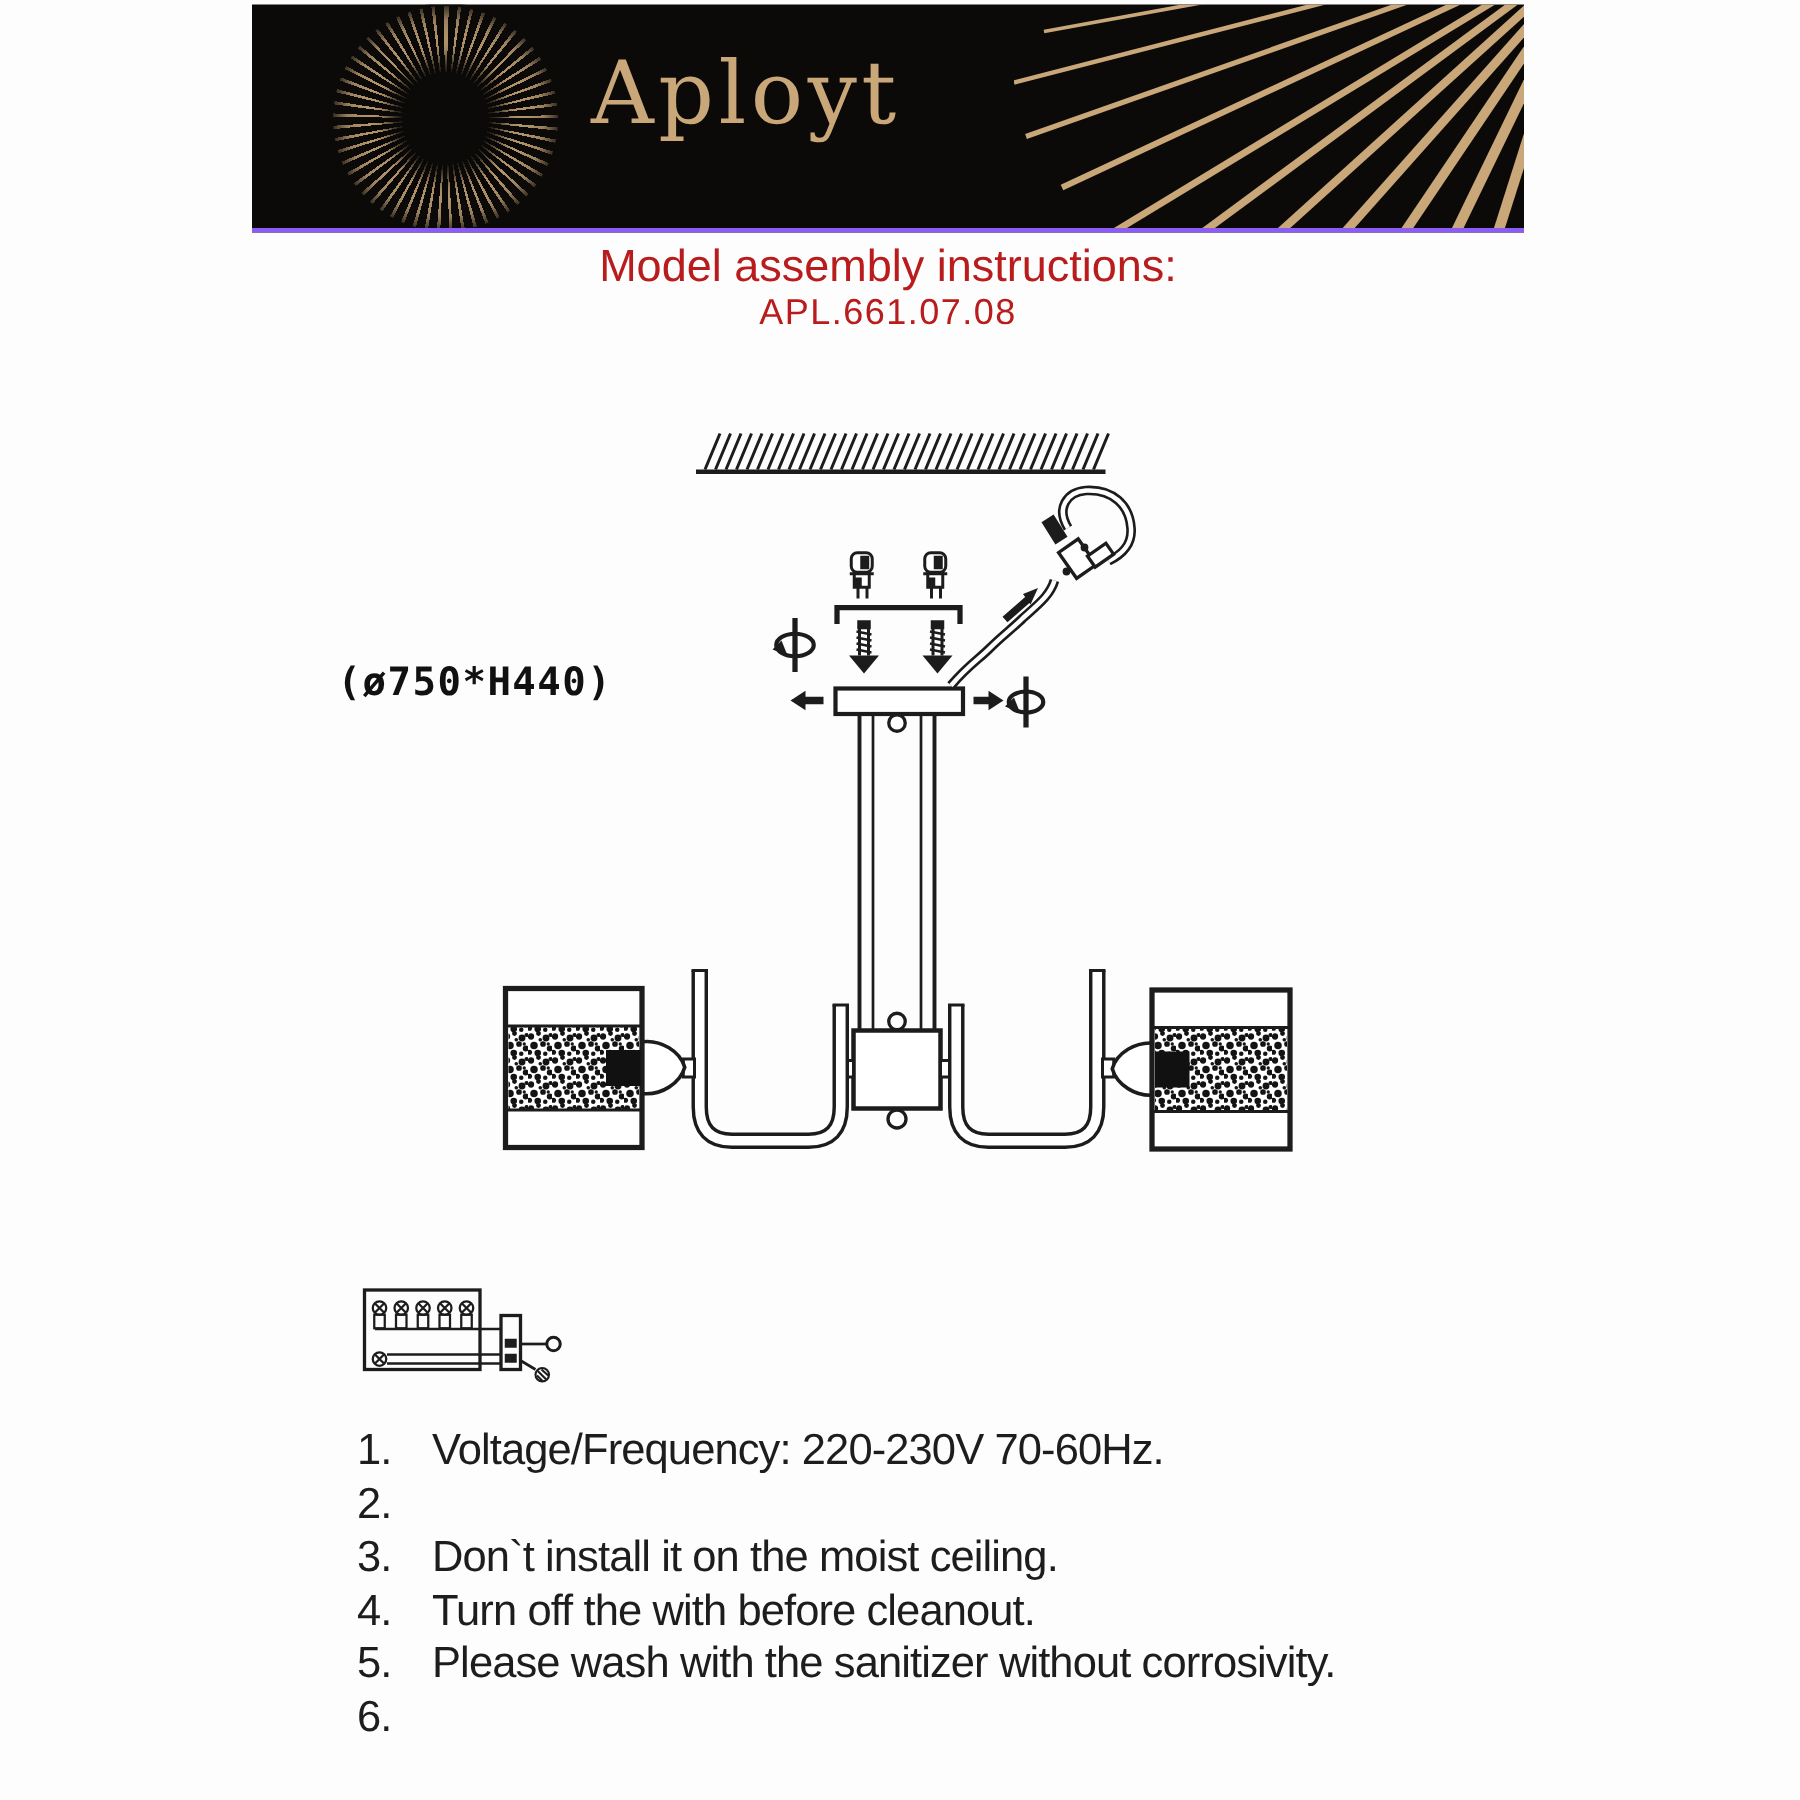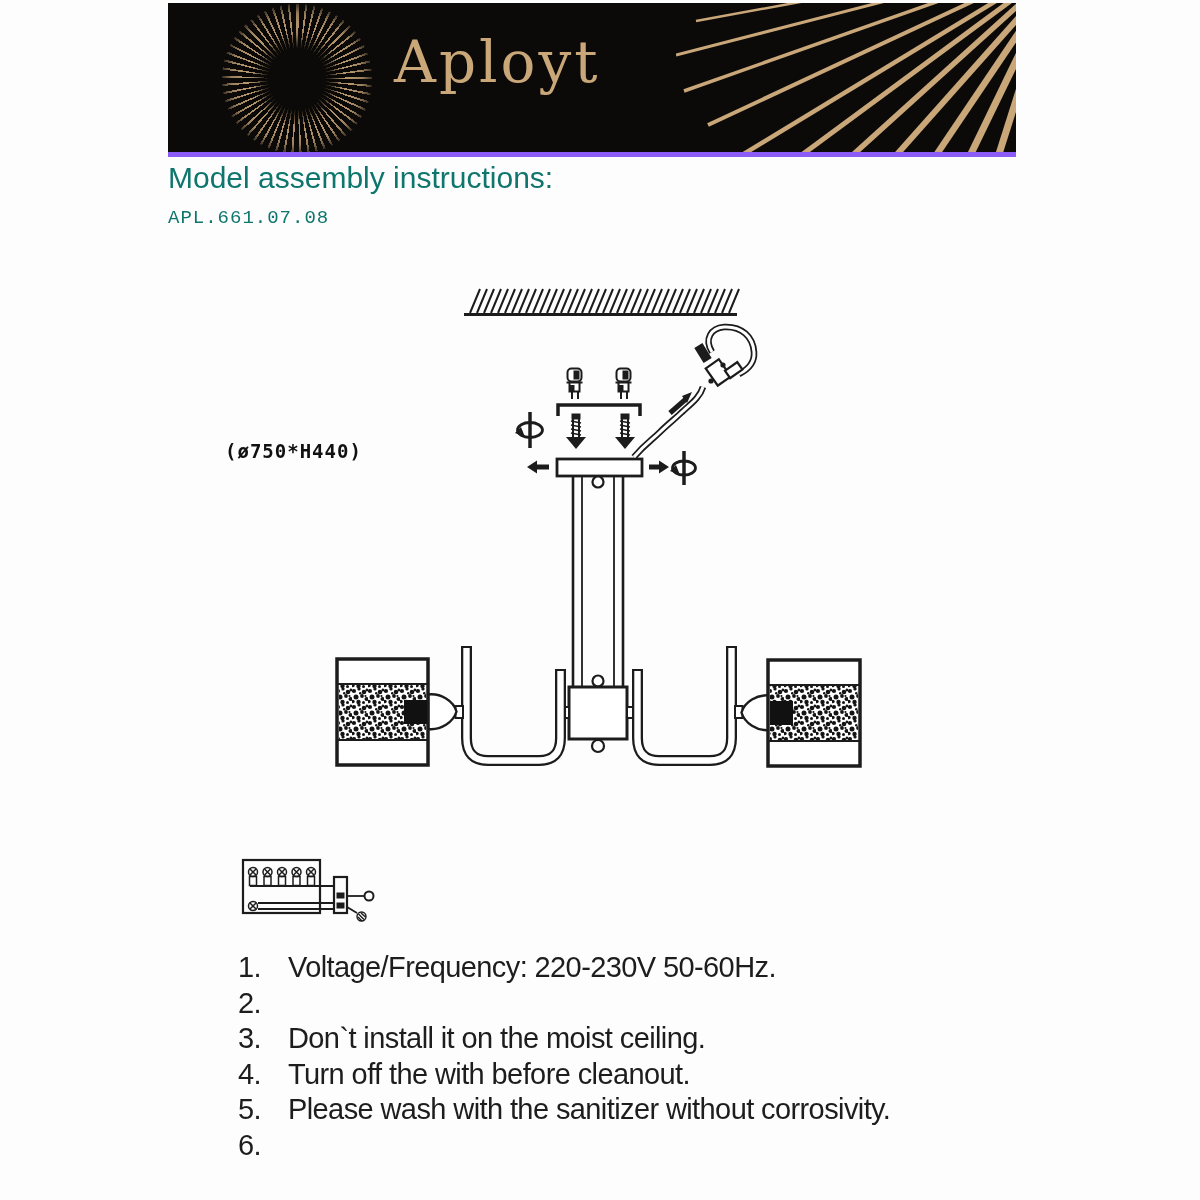--- a/index.html
+++ b/index.html
@@ -1,38 +1,38 @@
 <!DOCTYPE html>
 <html><head>
 <meta charset="utf-8">
 <style>
   html,body{margin:0;padding:0;background:#ffffff;}
   .page{position:relative;width:1200px;height:1200px;background:#fdfdfd;overflow:hidden;
         font-family:"Liberation Sans",sans-serif;}
   
   .banner{position:absolute;left:168px;top:3px;width:848px;height:149px;
-          background:#0c0a08;border-bottom:5px solid #8b5cf6;overflow:hidden;}
+          background:#0c0a08;border-bottom:3px solid #8b5cf6;overflow:hidden;}
   .sunburst{position:absolute;left:54px;top:1px;width:150px;height:150px;border-radius:50%;
             background:repeating-conic-gradient(from 0deg,#c9a779 0deg 1.7deg,#0c0a08 1.7deg 6.3deg);}
   .sunburst::after{content:"";position:absolute;left:50%;top:50%;width:58px;height:62px;
             transform:translate(-50%,-50%);border-radius:50%;background:#0c0a08;
             box-shadow:0 0 14px 10px #0c0a08;}
   .sunburst::before{content:"";position:absolute;inset:-2px;border-radius:50%;
             background:radial-gradient(circle,rgba(12,10,8,0) 0 40%,rgba(12,10,8,.25) 60%,#0c0a08 73%);}
   .brand{position:absolute;left:226px;top:30px;color:#c9a779;font-family:"DejaVu Serif",serif;
          font-size:58px;font-weight:400;letter-spacing:3px;line-height:1;}
   .rays{position:absolute;right:0;top:0;height:149px;width:340px;}
   
-  .title-block{position:absolute;left:168px;top:161px;width:848px;text-align:left;color:#0f766e;}
+  .title-block{position:absolute;left:168px;top:161px;width:848px;text-align:center;color:#b91c1c;}
   .title-line1{font-size:30px;letter-spacing:0;}
-  .title-line2{font-size:19px;margin-top:12px;letter-spacing:1px;font-family:Liberation Mono, monospace;}
+  .title-line2{font-size:24px;margin-top:0;letter-spacing:1px;}
   
   .dim-label{position:absolute;left:225px;top:440px;color:#111;
              font-family:"DejaVu Sans Mono","DejaVu Serif",monospace;
-             font-size:19px;font-weight:700;letter-spacing:1px;}
+             font-size:26px;font-weight:700;letter-spacing:1px;}
   
   .diagram{position:absolute;left:200px;top:260px;width:820px;height:700px;}
   
   .instructions{position:absolute;left:238px;top:951px;width:780px;color:#1d1d1d;}
   .instr-row{display:flex;align-items:flex-start;height:35.5px;font-size:29px;letter-spacing:-0.6px;}
   .instr-num{width:36px;flex:0 0 36px;margin-right:14px;}
   .instr-text{white-space:nowrap;}
 </style>
 </head>
 <body>
@@ -268,21 +268,21 @@
       <g stroke-width="1.4">
         <circle cx="361.5" cy="916.5" r="4.5"></circle>
         <path d="M358.5,914 L364,919.5 M361,913 L365.5,917 M358,917 L362,921"></path>
       </g>
     </g>
   </svg>
 
   <div class="instructions">
     <div class="instr-row">
       <span class="instr-num">1.</span>
-      <span class="instr-text">Voltage/Frequency: 220-230V 50-60Hz.</span>
+      <span class="instr-text">Voltage/Frequency: 220-230V 70-60Hz.</span>
     </div>
     <div class="instr-row">
       <span class="instr-num">2.</span>
     </div>
     <div class="instr-row">
       <span class="instr-num">3.</span>
       <span class="instr-text">Don`t install it on the moist ceiling.</span>
     </div>
     <div class="instr-row">
       <span class="instr-num">4.</span>

